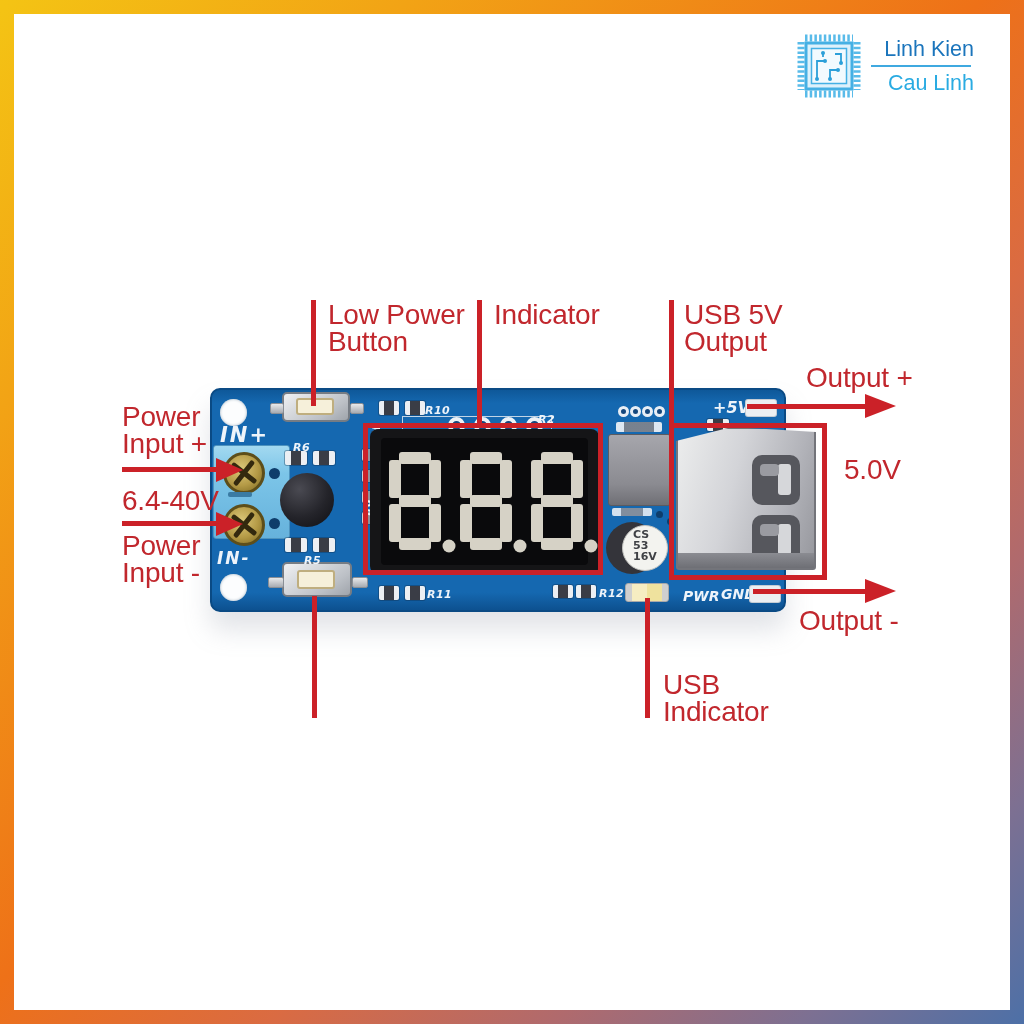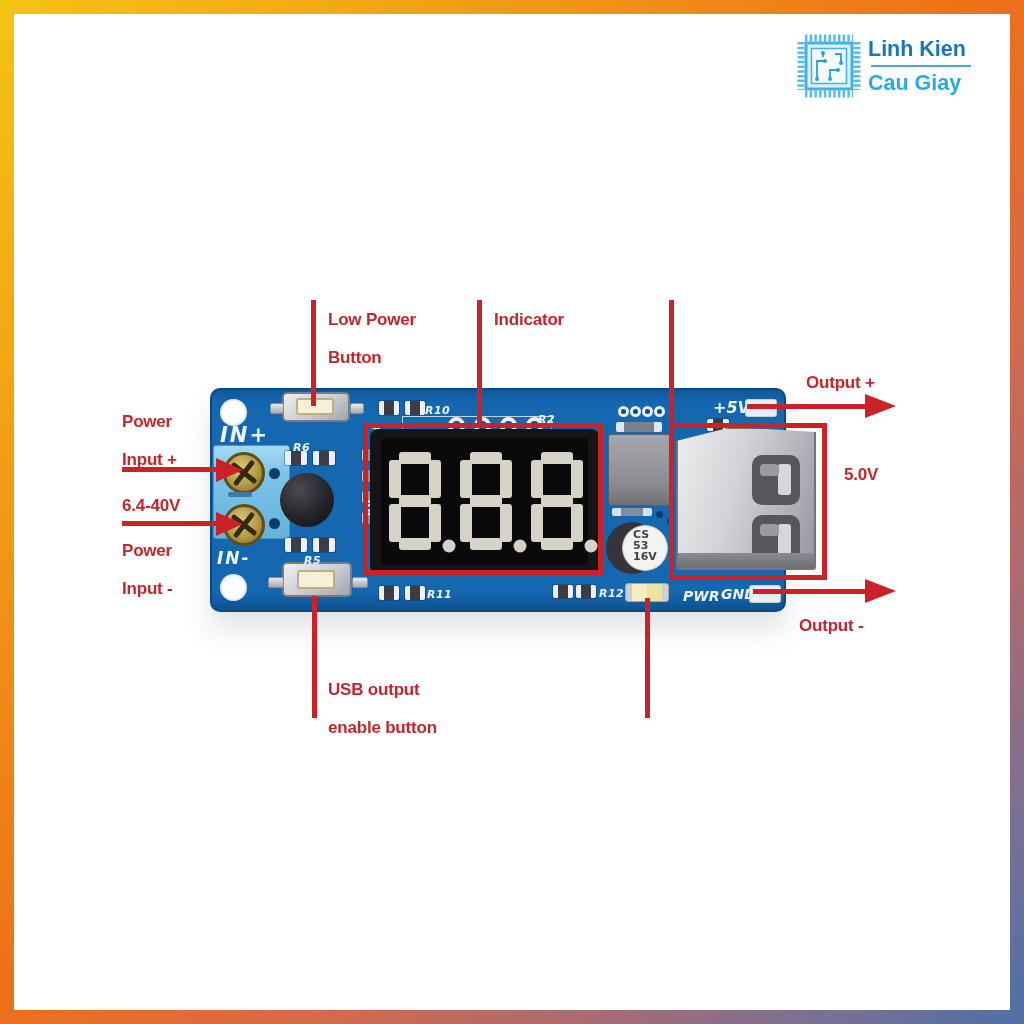--- a/index.html
+++ b/index.html
@@ -2,21 +2,21 @@
 <html><head>
 <meta charset="utf-8">
 <style>
   html,body{margin:0;padding:0;background:#e8e8e8}
   .frame{position:relative;width:1024px;height:1024px;overflow:hidden;
     font-family:"Liberation Sans",sans-serif;
     background:linear-gradient(135deg,#f4c414 0%,#f2a315 20%,#ee7118 48%,#da6b42 63%,#b06a6d 77%,#7d7092 89%,#4d70a7 100%)}
   .canvas{position:absolute;left:14px;top:14px;width:996px;height:996px;background:#ffffff}
   .abs{position:absolute}
   
-  .lbl{position:absolute;color:#c1272d;font-weight:bold;font-size:17px;line-height:38px;
+  .lbl{position:absolute;color:#c1272d;font-weight:normal;font-size:28px;line-height:27px;
        white-space:pre-line;letter-spacing:-.2px}
   .vline{position:absolute;width:5px;background:#cb2128}
   .hline{position:absolute;height:5px;background:#cb2128}
   .ah{position:absolute;width:0;height:0;border-top:12px solid transparent;
       border-bottom:12px solid transparent;border-left:31px solid #cb2128}
   .redbox{position:absolute;border:5px solid #cb2128;box-sizing:border-box}
   
   .board{position:absolute;left:210px;top:388px;width:576px;height:224px;box-sizing:border-box;
     background:linear-gradient(180deg,#0e5899 0,#1568b0 6%,#1568b0 92%,#0d5190 100%);
     border:2px solid #0a4a84;border-radius:10px;box-shadow:0 18px 26px rgba(140,148,165,.25)}
@@ -63,21 +63,21 @@
     background:linear-gradient(90deg,#e8eef5 0 22%,#8d929c 22% 78%,#e8eef5 78%);opacity:.9}
   
   .usb{position:absolute;left:676px;top:427px;width:140px;height:143px;box-sizing:border-box;border-radius:3px;
     background:linear-gradient(105deg,#eceded 0,#d3d4d8 40%,#b2b3b9 75%,#96979d);
     border:2px solid #73747a;clip-path:polygon(0 14px,40% 0,100% 5px,100% 100%,0 100%)}
   .usbbase{position:absolute;left:0;bottom:0;width:100%;height:15px;background:linear-gradient(180deg,#8b8c92,#6e6f75)}
   .claw{position:absolute;width:48px;height:50px;background:#56575d;border-radius:10px}
   .claw i{position:absolute;right:9px;top:9px;width:13px;height:31px;background:#d6d7da;border-radius:3px}
   .claw b{position:absolute;left:8px;top:9px;width:19px;height:12px;background:#9a9ba1;border-radius:4px}
   
-  .brand{position:absolute;left:868px;top:36px;width:106px;text-align:left;font-weight:bold;font-size:21.5px;line-height:26px}
+  .brand{position:absolute;left:868px;top:36px;width:106px;text-align:right;font-weight:normal;font-size:21.5px;line-height:26px}
   .brand .t1{color:#1b75bc}
   .brand .t2{color:#29abe2}
   .brand .dv{width:100px;height:2px;background:#3fa9e0;margin:3px auto}
 </style>
 </head>
 <body>
 
 <div class="frame">
   <div class="canvas"></div>
 
@@ -99,21 +99,21 @@
         <circle cx="28" cy="27" r="2"></circle>
       <circle cx="41" cy="36" r="2"></circle>
         <circle cx="26" cy="19" r="2"></circle>
       <circle cx="44" cy="29" r="2"></circle>
         <circle cx="33" cy="45" r="2"></circle>
     </g>
   </svg>
   <div class="brand">
     <div class="t1">Linh Kien</div>
     <div class="dv"></div>
-    <div class="t2">Cau Giay</div>
+    <div class="t2">Cau Linh</div>
   </div>
 
   <div class="board">
     <div class="hole" style="left:8px;top:9px"></div>
     <div class="hole" style="left:8px;top:184px"></div>
 
     <div class="terminal">
       <div class="screw" style="left:9px;top:6px">
           <i class="s1"></i>
           <i class="s2"></i>
@@ -245,23 +245,25 @@
   <div class="ah" style="left:216px;top:512px;border-left-width:27px"></div>
 
   <div class="hline" style="left:747px;top:404px;width:118px"></div>
   <div class="ah" style="left:865px;top:394px"></div>
   <div class="hline" style="left:753px;top:589px;width:112px"></div>
   <div class="ah" style="left:865px;top:579px"></div>
 
   <div class="lbl" style="left:328px;top:301px">Low Power
 Button</div>
   <div class="lbl" style="left:494px;top:301px">Indicator</div>
+  <div class="lbl" style="left:684px;top:301px">USB 5V
+Output</div>
   <div class="lbl" style="left:806px;top:364px">Output +</div>
   <div class="lbl" style="left:122px;top:403px">Power
 Input +</div>
   <div class="lbl" style="left:122px;top:487px">6.4-40V</div>
   <div class="lbl" style="left:122px;top:532px">Power
 Input -</div>
   <div class="lbl" style="left:844px;top:456px">5.0V</div>
   <div class="lbl" style="left:799px;top:607px">Output -</div>
-  <div class="lbl" style="left:328px;top:671px">USB output
-enable button</div>
+  <div class="lbl" style="left:663px;top:671px">USB
+Indicator</div>
 </div>
 
 </body></html>

